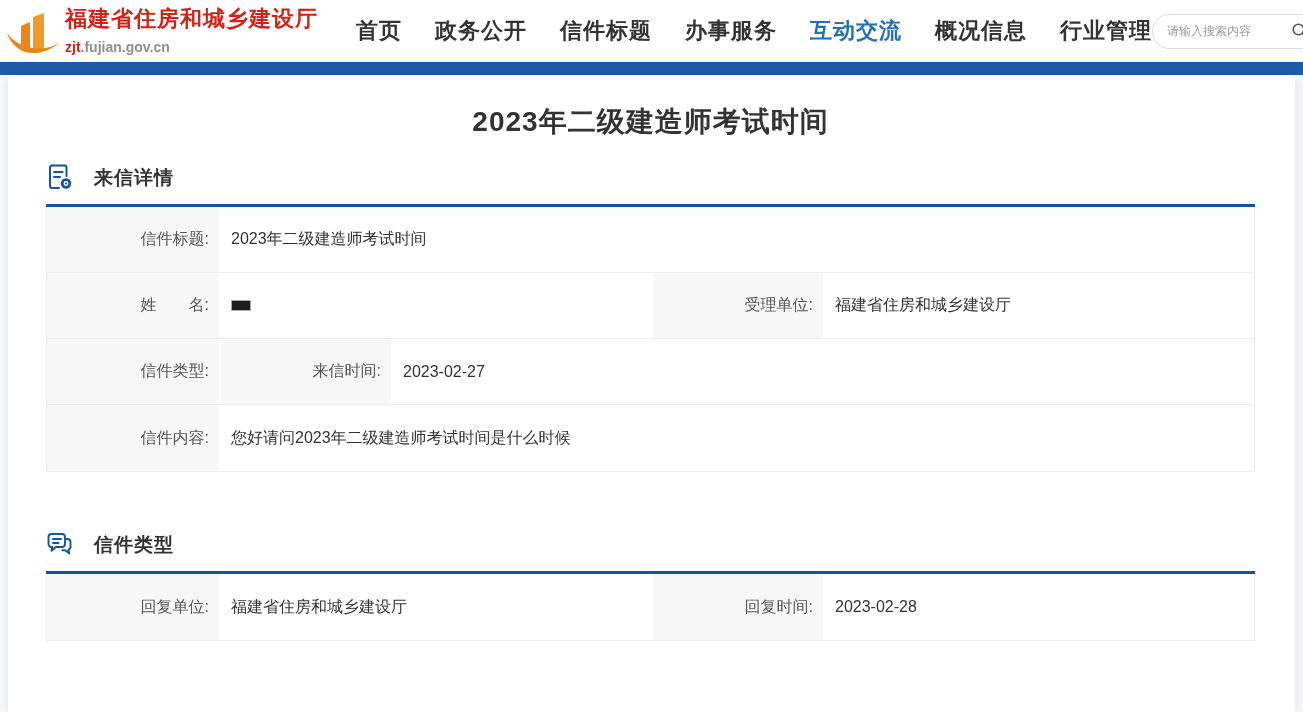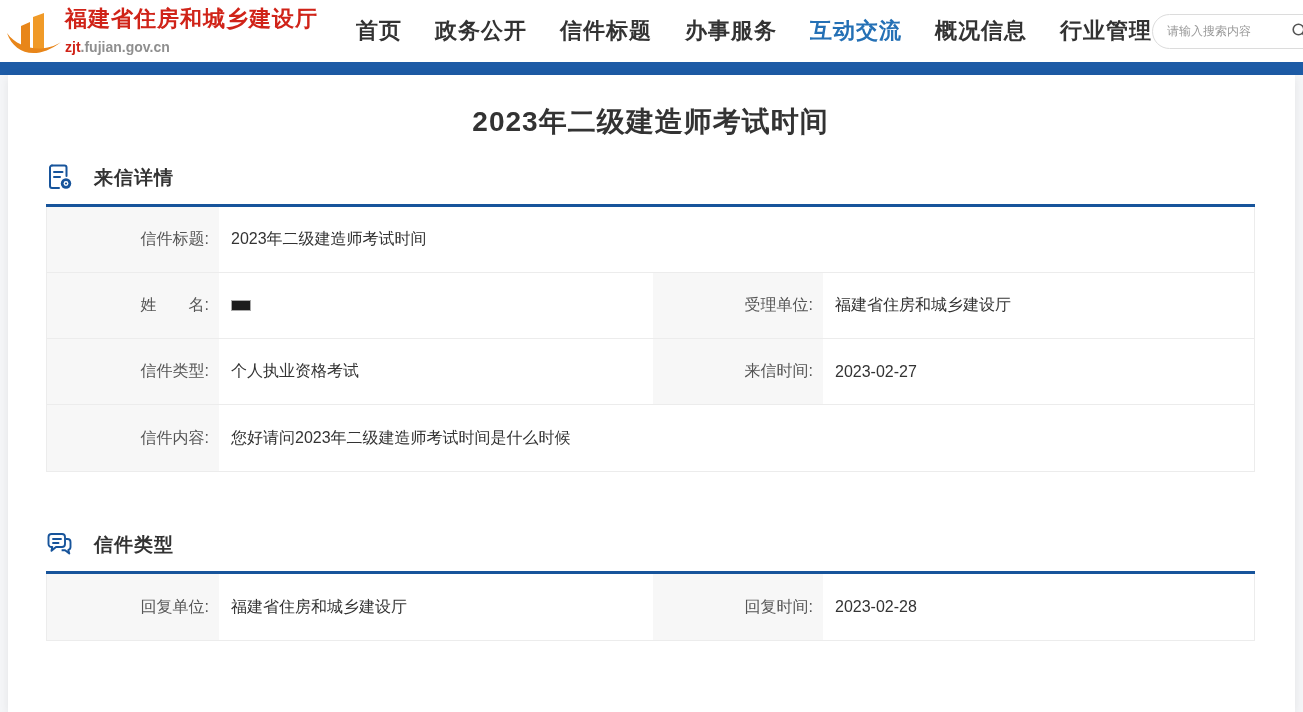--- a/index.html
+++ b/index.html
@@ -220,21 +220,20 @@
     <div class="info-row">
       <div class="lbl">姓　　名:</div>
       <div class="val half">
           <span class="redacted-box"></span>
         </div>
       <div class="lbl second">受理单位:</div>
       <div class="val rest">福建省住房和城乡建设厅</div>
     </div>
     <div class="info-row">
       <div class="lbl">信件类型:</div>
-      <div class="val half">个人执业资格考试</div>
       <div class="lbl second">来信时间:</div>
       <div class="val rest">2023-02-27</div>
     </div>
     <div class="info-row">
       <div class="lbl">信件内容:</div>
       <div class="val full">您好请问2023年二级建造师考试时间是什么时候</div>
     </div>
   </div>
 
   <div class="section-header reply">

